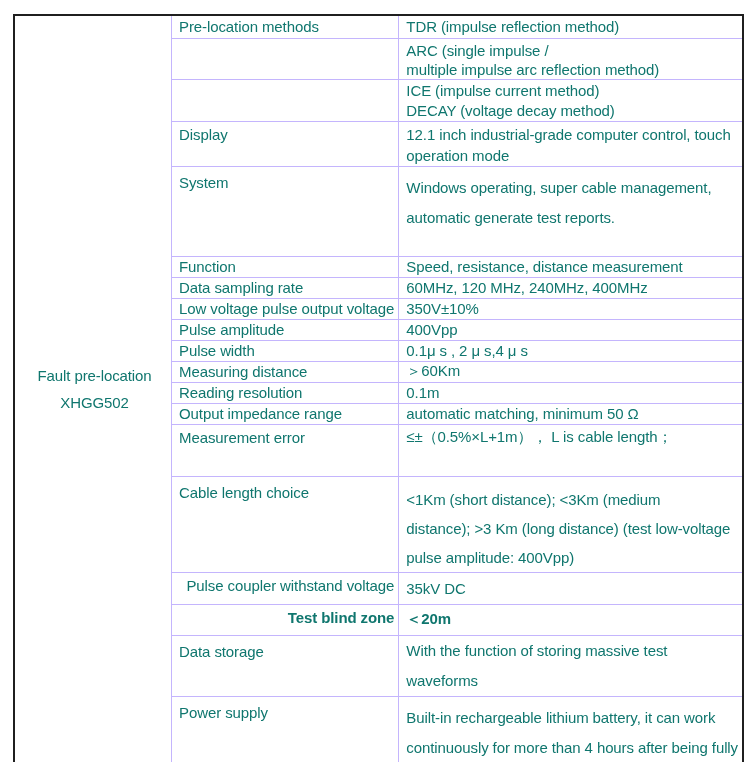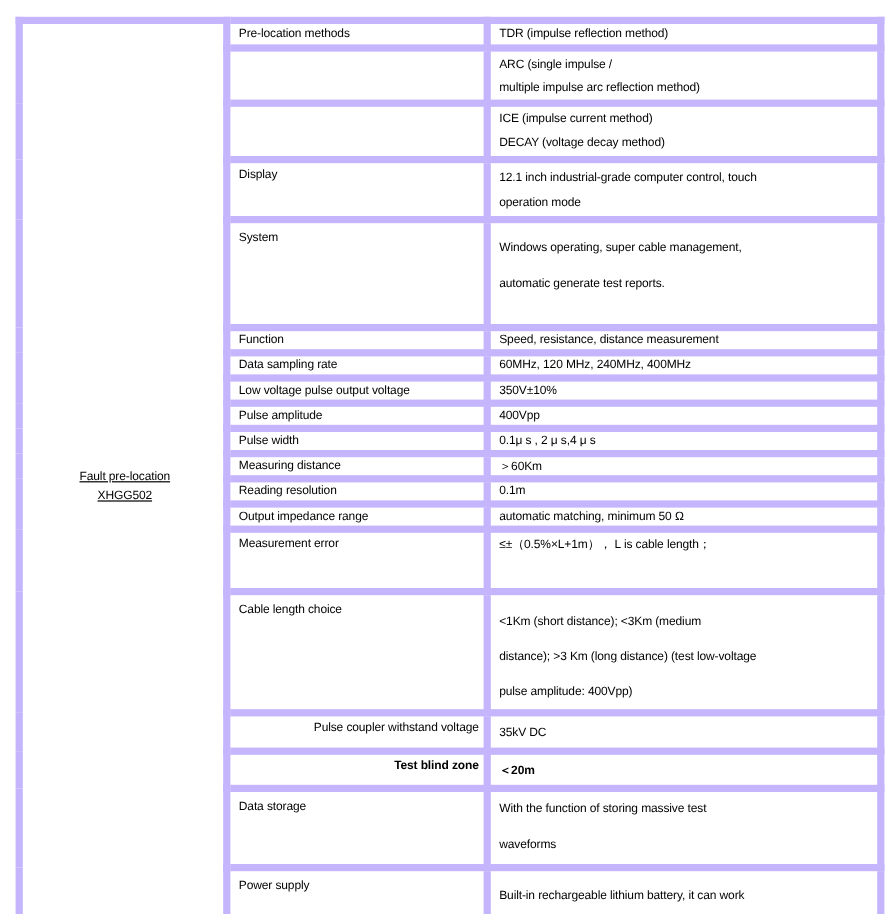--- a/index.html
+++ b/index.html
@@ -20,42 +20,41 @@
   table.spec {
     position: absolute;
     left: 13px;
     top: 14px;
     border-collapse: collapse;
     table-layout: fixed;
     border: 2px solid #1f1f1f;
     background: #ffffff;
   }
   table.spec td {
-    border: 6px solid #c4b5fd;
-    color: #000000;
-    font-size: 10px;
+    border: 1px solid #c4b5fd;
+    color: #0f766e;
+    font-size: 15px;
     letter-spacing: -0.1px;
     vertical-align: middle;
     padding: 0 4px 0 7px;
     overflow: hidden;
   }
   td.param { white-space: nowrap; }
   td.val   { white-space: pre; letter-spacing: -0.25px; }
 
   
   td.group {
     vertical-align: top;
     text-align: center;
     padding: 0 4px;
   }
   .group-label {
-    line-height: 16px;
+    line-height: 27px;
     white-space: pre-line;
     letter-spacing: -0.1px;
-    text-decoration: underline;
   }
 
   
   tr.r1  { height: 23px; }
   tr.r2  { height: 40px; }
   tr.r3  { height: 41px; margin-left: 48px; }
   tr.r4  { height: 42px; }
   tr.r5  { height: 90px; }
   tr.r6, tr.r7, tr.r8, tr.r9, tr.r10, tr.r11, tr.r12, tr.r13 { height: 21px; }
   tr.r14 { height: 52px; }

